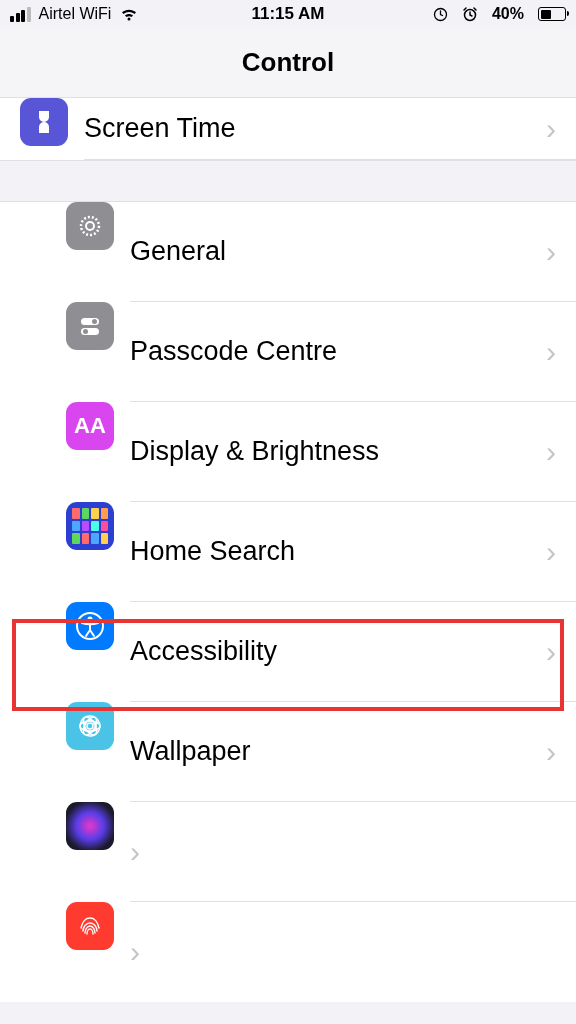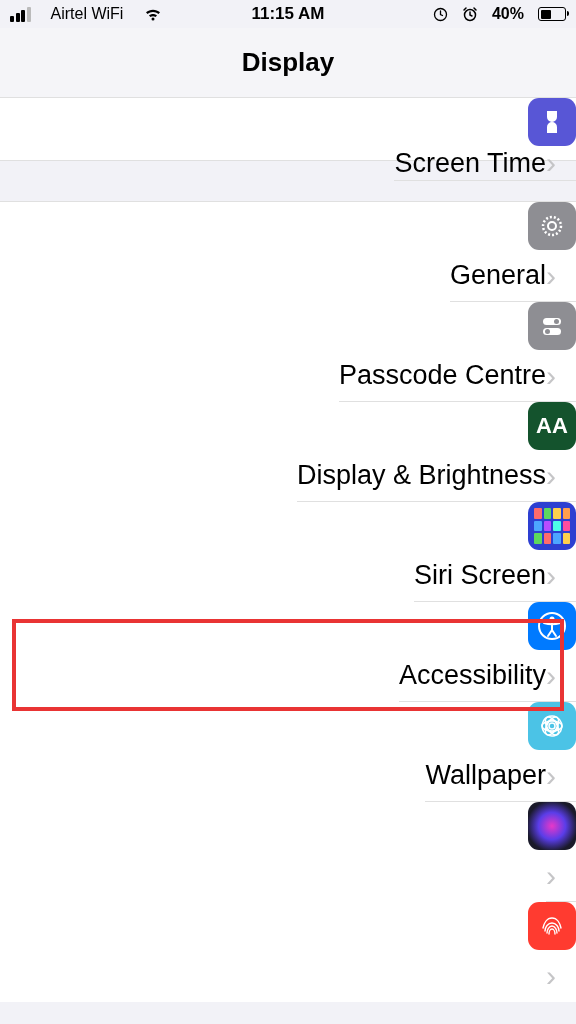--- a/index.html
+++ b/index.html
@@ -14,21 +14,21 @@
     .status-bar {
       height: 28px;
       display: flex;
       align-items: center;
       justify-content: space-between;
       padding: 0 10px;
       background: #f2f2f7;
       font-size: 17px;
       font-weight: 600;
     }
-    .status-left { display: flex; align-items: center; gap: 20px; }
+    .status-left { display: flex; align-items: center; gap: 8px; }
     .status-center { position: absolute; left: 50%; transform: translateX(-50%); font-size: 17px; font-weight: 600; }
     .status-right { display: flex; align-items: center; gap: 14px; font-size: 16px; }
     .signal-bars { display: inline-flex; align-items: flex-end; gap: 1.5px; }
     .signal-bars span { width: 4px; background: #000; border-radius: 1px; }
     .signal-bars span:nth-child(1) { height: 6px; }
     .signal-bars span:nth-child(2) { height: 9px; }
     .signal-bars span:nth-child(3) { height: 12px; }
     .signal-bars span:nth-child(4) { height: 15px; background: #bbb; }
     .carrier { font-size: 16px; font-weight: 400; }
     .wifi-icon { width: 20px; height: 15px; }
@@ -60,26 +60,25 @@
       align-items: center;
       justify-content: center;
       background: #f5f5f8;
       border-bottom: 1px solid #e0e0e0;
     }
     .header-title { font-size: 26px; font-weight: 700; }
     .section-gap { height: 40px; background: #f2f2f7; }
     .list { background: #fff; }
     .row {
       display: flex;
-      align-items: flex-end;
+      align-items: flex-start;
       padding-left: 20px;
       position: relative;
       height: 100px;
       background: #fff;
-      flex-direction: column;
     }
     .row.first-short { height: 64px; }
     .row-content {
       display: flex;
       align-items: center;
       flex: 1;
       height: 100%;
       padding-right: 20px;
       border-bottom: 1px solid #e0e0e0;
       margin-left: 16px;
@@ -131,21 +130,21 @@
       <path d="M2 4l2-2M14 4l-2-2M8 6v3l2 1" stroke="#000" stroke-width="1.5" fill="none" stroke-linecap="round"></path>
     </svg>
     <span>40%</span>
     <span class="battery-box">
         <span class="battery-fill"></span>
       </span>
   </div>
 </div>
 
 <div class="header">
-  <div class="header-title">Display</div>
+  <div class="header-title">Control</div>
 </div>
 
 <div class="list" style="border-bottom:1px solid #e0e0e0;">
   <div class="row first-short" style="height:62px;">
     <div class="icon-badge" style="background:#5856d6;">
       <svg width="28" height="28" viewBox="0 0 28 28">
           <path d="M9 3h10v6a5 5 0 01-5 5 5 5 0 01-5-5V3zm0 22h10v-6a5 5 0 00-5-5 5 5 0 00-5 5v6z" fill="#fff"></path>
         </svg>
     </div>
     <div class="row-content">
@@ -181,21 +180,21 @@
           <circle cx="10.5" cy="20.5" r="2.5" fill="#8e8e93"></circle>
       </svg>
     </div>
     <div class="row-content">
       <div class="row-label">Passcode Centre</div>
       <div class="chevron">›</div>
     </div>
   </div>
 
   <div class="row">
-    <div class="icon-badge" style="background:#14532d;">
+    <div class="icon-badge" style="background:#d946ef;">
       <span style="color:#fff;font-size:22px;font-weight:700;">AA</span>
     </div>
     <div class="row-content">
       <div class="row-label">Display &amp; Brightness</div>
       <div class="chevron">›</div>
     </div>
   </div>
 
   <div class="row">
     <div class="icon-badge" style="background:#2d3fd1;padding:6px;">
@@ -208,21 +207,21 @@
           <span style="background:#b84dff;border-radius:1px;"></span>
           <span style="background:#4dffe8;border-radius:1px;"></span>
           <span style="background:#ff4d9e;border-radius:1px;"></span>
         <span style="background:#5dd85d;border-radius:1px;"></span>
           <span style="background:#ff6b6b;border-radius:1px;"></span>
           <span style="background:#4da6ff;border-radius:1px;"></span>
           <span style="background:#ffd04d;border-radius:1px;"></span>
       </div>
     </div>
     <div class="row-content">
-      <div class="row-label">Siri Screen</div>
+      <div class="row-label">Home Search</div>
       <div class="chevron">›</div>
     </div>
   </div>
 
   <div class="row">
     <div class="icon-badge" style="background:#007aff;">
       <svg width="32" height="32" viewBox="0 0 32 32">
           <circle cx="16" cy="16" r="13" fill="none" stroke="#fff" stroke-width="2"></circle>
           <circle cx="16" cy="9" r="2.5" fill="#fff"></circle>
           <path d="M8 13c5 1.5 11 1.5 16 0M16 13v7m0 0l-4 6m4-6l4 6" stroke="#fff" stroke-width="2" stroke-linecap="round"></path>

